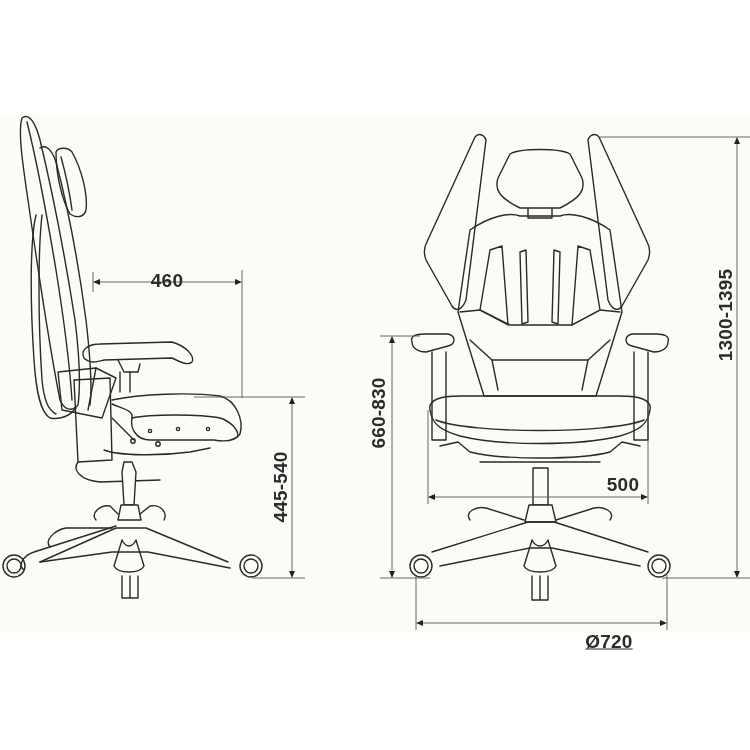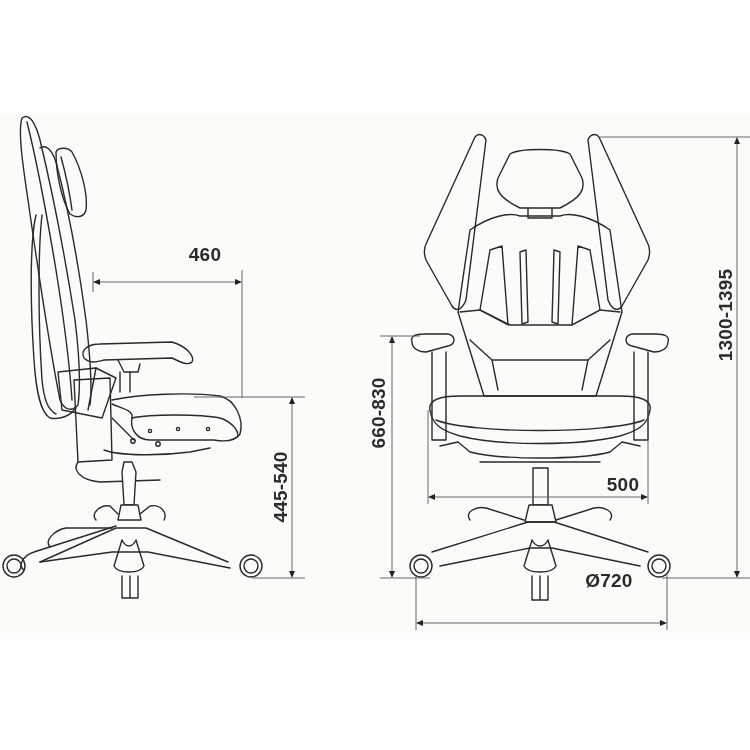--- a/index.html
+++ b/index.html
@@ -156,18 +156,18 @@
 
   <g>
     <line class="dim" x1="416" y1="575" x2="416" y2="630"></line>
     <line class="dim" x1="667" y1="575" x2="667" y2="630"></line>
     <line class="dim" x1="421" y1="623" x2="662" y2="623"></line>
     <polygon class="arrow" points="416,623 423,620 423,626"></polygon>
     <polygon class="arrow" points="667,623 660,620 660,626"></polygon>
   </g>
 </svg>
 
-<span class="label hor" style="left:167px; top:254px;margin-left:38px;">460</span>
+<span class="label hor" style="left:167px; top:280px;">460</span>
 <span class="label rot" style="left:280px; top:487px;">445-540</span>
 <span class="label rot" style="left:378px; top:413px;">660-830</span>
 <span class="label rot" style="left:725px; top:315px;">1300-1395</span>
 <span class="label hor" style="left:623px; top:484px;">500</span>
-<span class="label hor" style="left:609px; top:580px;">Ø720</span>
+<span class="label hor" style="left:609px; top:641px;text-decoration:underline;">Ø720</span>
 
 </body></html>

